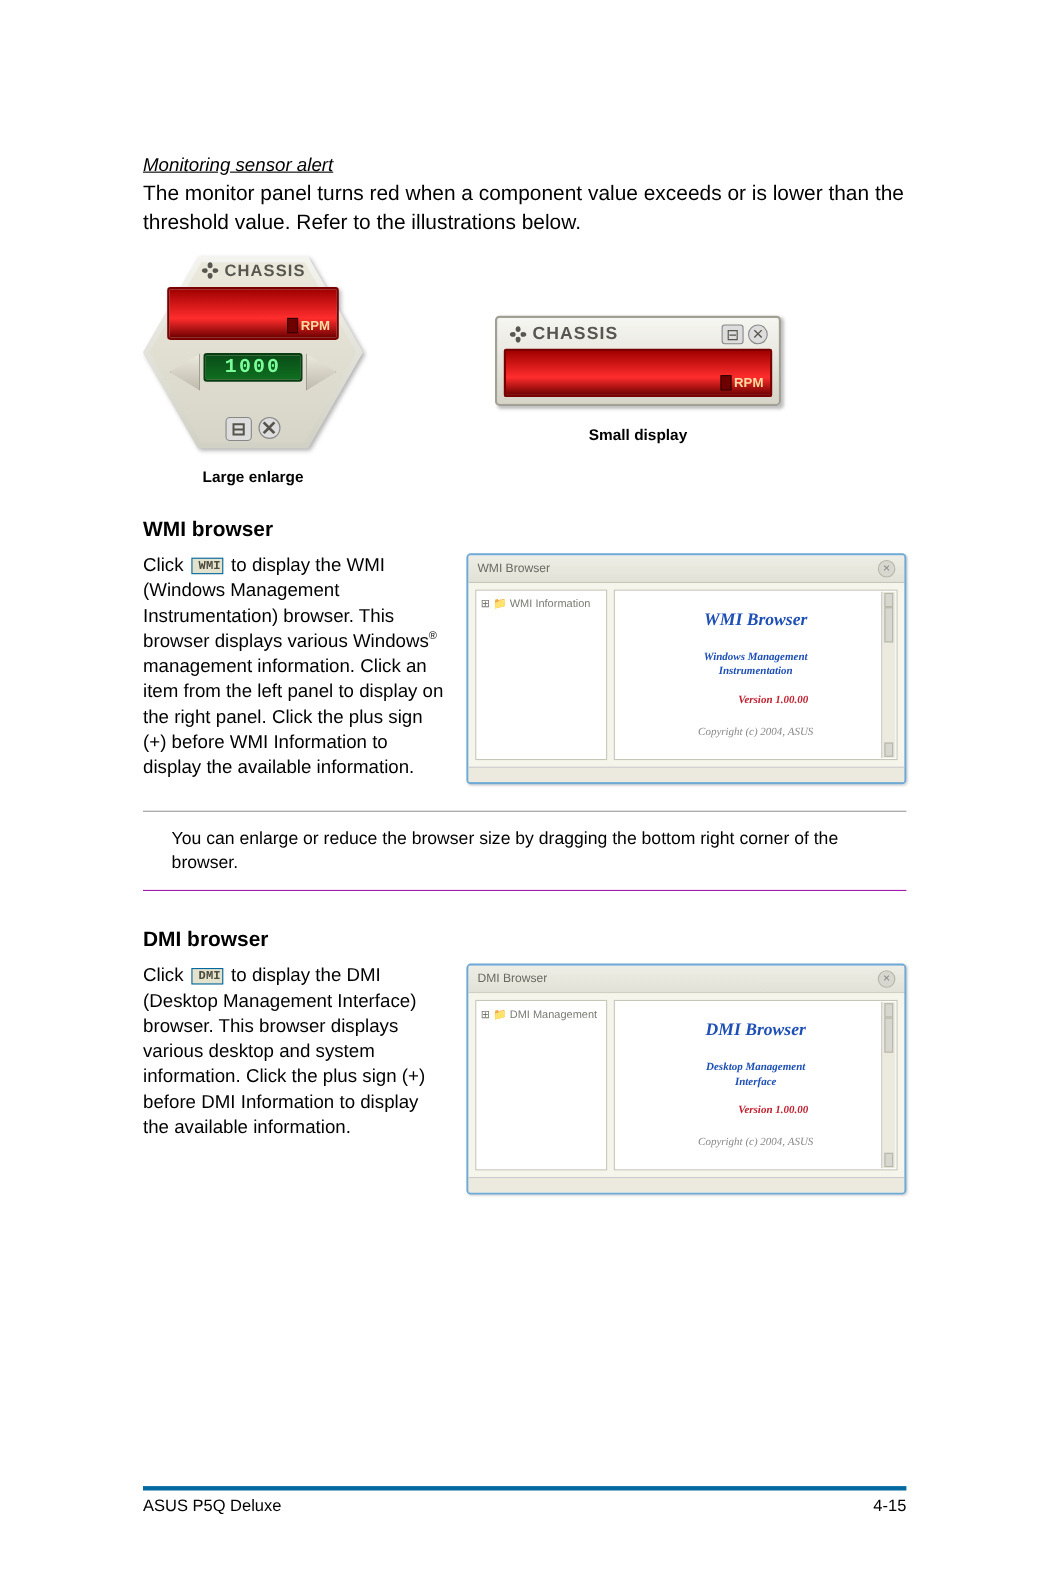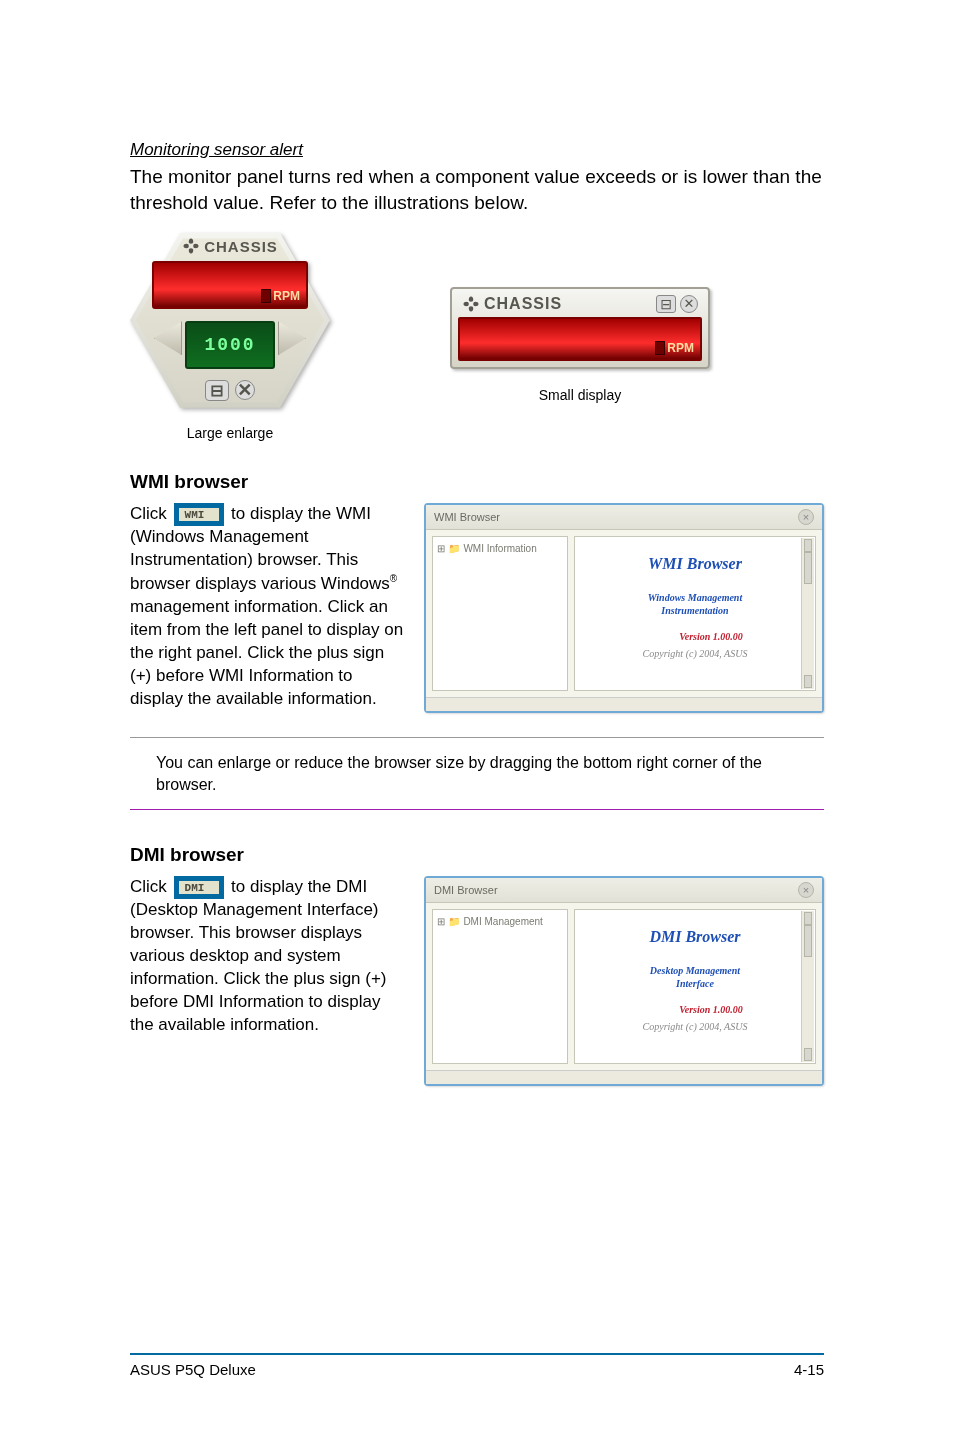--- a/index.html
+++ b/index.html
@@ -49,39 +49,39 @@
   .red-panel {
     position:absolute; top:36px; left:22px; right:22px; height:48px;
     background: linear-gradient(180deg,#a10000,#ff2d2d 60%,#6e0000);
     border: 2px solid #7a0000; border-radius:3px;
     display:flex; justify-content:flex-end; align-items:flex-end;
     padding:4px 6px;
   }
   .rpm-box { display:flex; align-items:center; gap:2px; color:#ffdda0; font:700 12px Arial;}
   .rpm-sq { width:10px; height:14px; background:#6e0000; border:1px solid #300; }
   .green-panel {
-    position:absolute; top:96px; left:55px; right:55px; height:48px;
+    position:absolute; top:96px; left:55px; right:55px; height:26px;
     background: linear-gradient(180deg,#0a4d18,#0f6f20);
     border:2px solid #083d11; border-radius:3px;
     display:flex; justify-content:center; align-items:center;
     color:#7bff9b; font: bold 18px "Courier New", monospace; letter-spacing:2px;
   }
   .hex-tri {
     position:absolute; top:96px; width:28px; height:34px;
     background: linear-gradient(180deg,#eceadd,#bfbcae);
     border:1px solid #9d9a8c;
   }
   .hex-tri.left { left:24px; clip-path: polygon(0 50%, 100% 0, 100% 100%); }
   .hex-tri.right { right:24px; clip-path: polygon(0 0, 100% 50%, 0 100%); }
   .hex-bottom-icons {
     position:absolute; bottom:14px; left:0; right:0; text-align:center;
     color:#56554d; font-weight:bold; font-size:18px;
     display:flex; justify-content:center; gap:6px;
   }
-  .caption { font-weight:normal; font-size:14px; margin-top:10px; text-align:center; }
+  .caption { font-weight:bold; font-size:14px; margin-top:10px; text-align:center; }
 
   .chassis-bar-wrap { margin-top: 24px; text-align:center; }
   .chassis-bar {
     width:260px; background: linear-gradient(180deg,#f6f6f2,#d6d4c7);
     border:2px solid #a2a095; border-radius:4px;
     box-shadow: 2px 2px 3px rgba(0,0,0,0.25);
     padding:6px;
   }
   .bar-header { display:flex; align-items:center; justify-content:space-between; padding: 0 4px 4px 4px; color:#57564f;}
   .bar-title { display:flex; align-items:center; gap:4px; font: 600 16px "Arial Black", Arial; letter-spacing:1px;}
@@ -91,65 +91,65 @@
     display:flex; justify-content:flex-end; align-items:flex-end; padding:4px 6px;
   }
 
   .section-title { font-weight:bold; font-size:19px; margin-top:30px; margin-bottom:10px; }
 
   .two-col { display:flex; gap:20px; align-items:flex-start; }
   .col-text { flex: 1; font-size:17px; line-height:1.35; }
   .col-img { width: 400px; }
 
   .tag-btn {
-    display:inline-block; background:#e3e2cc; border:5px solid #0369a1;
-    padding:1px 15px 0 6px; font: bold 11px "Courier New", monospace;
+    display:inline-block; background:#e3e2cc; border:1px solid #0369a1;
+    padding:1px 2px 0 6px; font: bold 11px "Courier New", monospace;
     color:#4b4a3e; vertical-align: middle; margin: 0 2px;
   }
 
   .browser-win {
     border: 2px solid #6faad6; border-radius:4px; background:#fafcf8;
     box-shadow: 1px 1px 2px rgba(0,0,0,0.15);
     width: 400px;
   }
   .brw-title {
     background: linear-gradient(180deg,#eeeee6,#e1e1d7);
     padding:4px 8px; font:11px Arial; color:#6a6a62;
     display:flex; justify-content:space-between; align-items:center;
     border-bottom: 1px solid #c6c6b9;
   }
   .brw-close { width:16px; height:16px; border-radius:50%; background:#d7d7cf; color:#888; text-align:center; line-height:14px; font-size:11px; border:1px solid #b5b5a8;}
   .brw-body { display:flex; padding:6px; gap:6px; background:#f5f5ec; }
   .brw-tree {
-    width:136px; height:155px; background:#fff; border:1px solid #c6c6b9;
+    width:120px; height:155px; background:#fff; border:1px solid #c6c6b9;
     padding:6px 4px; font:10px Arial; color:#7a7a72;
   }
   .brw-content {
     flex:1; height:155px; background:#fff; border:1px solid #c6c6b9;
     text-align:center; padding-top:18px;
     font-family: "Comic Sans MS", cursive;
     overflow:hidden; position:relative;
   }
   .brw-content .bh1 { color:#1e4fb5; font-style:italic; font-size:16px; font-weight:bold; margin-bottom:18px;}
   .brw-content .bh2 { color:#1e4fb5; font-style:italic; font-size:10px; font-weight:bold; line-height:1.3;}
   .brw-content .bver { color:#c02030; font-style:italic; font-size:10px; font-weight:bold; margin-top:14px;margin-left:32px;}
-  .brw-content .bcpy { color:#888; font-style:italic; font-size:10px; margin-top:6px;}
+  .brw-content .bcpy { color:#888; font-style:italic; font-size:10px; margin-top:18px;}
   .brw-scroll { position:absolute; right:1px; top:1px; bottom:1px; width:13px; background:#eceadf; border-left:1px solid #ccc;}
   .brw-scroll::before, .brw-scroll::after { content:""; position:absolute; left:2px; right:2px; height:11px; background:#d7d7cf; border:1px solid #b5b5a8;}
   .brw-scroll::before { top:1px; }
   .brw-scroll::after { bottom:1px; }
   .brw-thumb { position:absolute; left:2px; right:2px; top:14px; height:32px; background:#d7d7cf; border:1px solid #b5b5a8;}
   .brw-footer { height:14px; background:#eceadf; border-top:1px solid #ccc;}
 
   .note-box { display:flex; gap:26px; align-items:center; margin-top:24px; border-top:1px solid #999; border-bottom:1px solid #a21caf; padding:14px 0; }
   .note-text { font-size:16px; line-height:1.35; }
 
   .footer {
     position:absolute; left:130px; right:130px; bottom:60px;
-    border-top:2px solid #0369a1; padding-top:6px;
+    border-top:4px solid #0369a1; padding-top:6px;
     display:flex; justify-content:space-between; font-size:15px;
   }
 
   .spin-icon { width:18px; height:18px; }
 </style>
 </head>
 <body>
 
 <div class="sensor-heading">Monitoring sensor alert</div>
 <div class="para">The monitor panel turns red when a component value exceeds or is lower than the threshold value. Refer to the illustrations below.</div>

